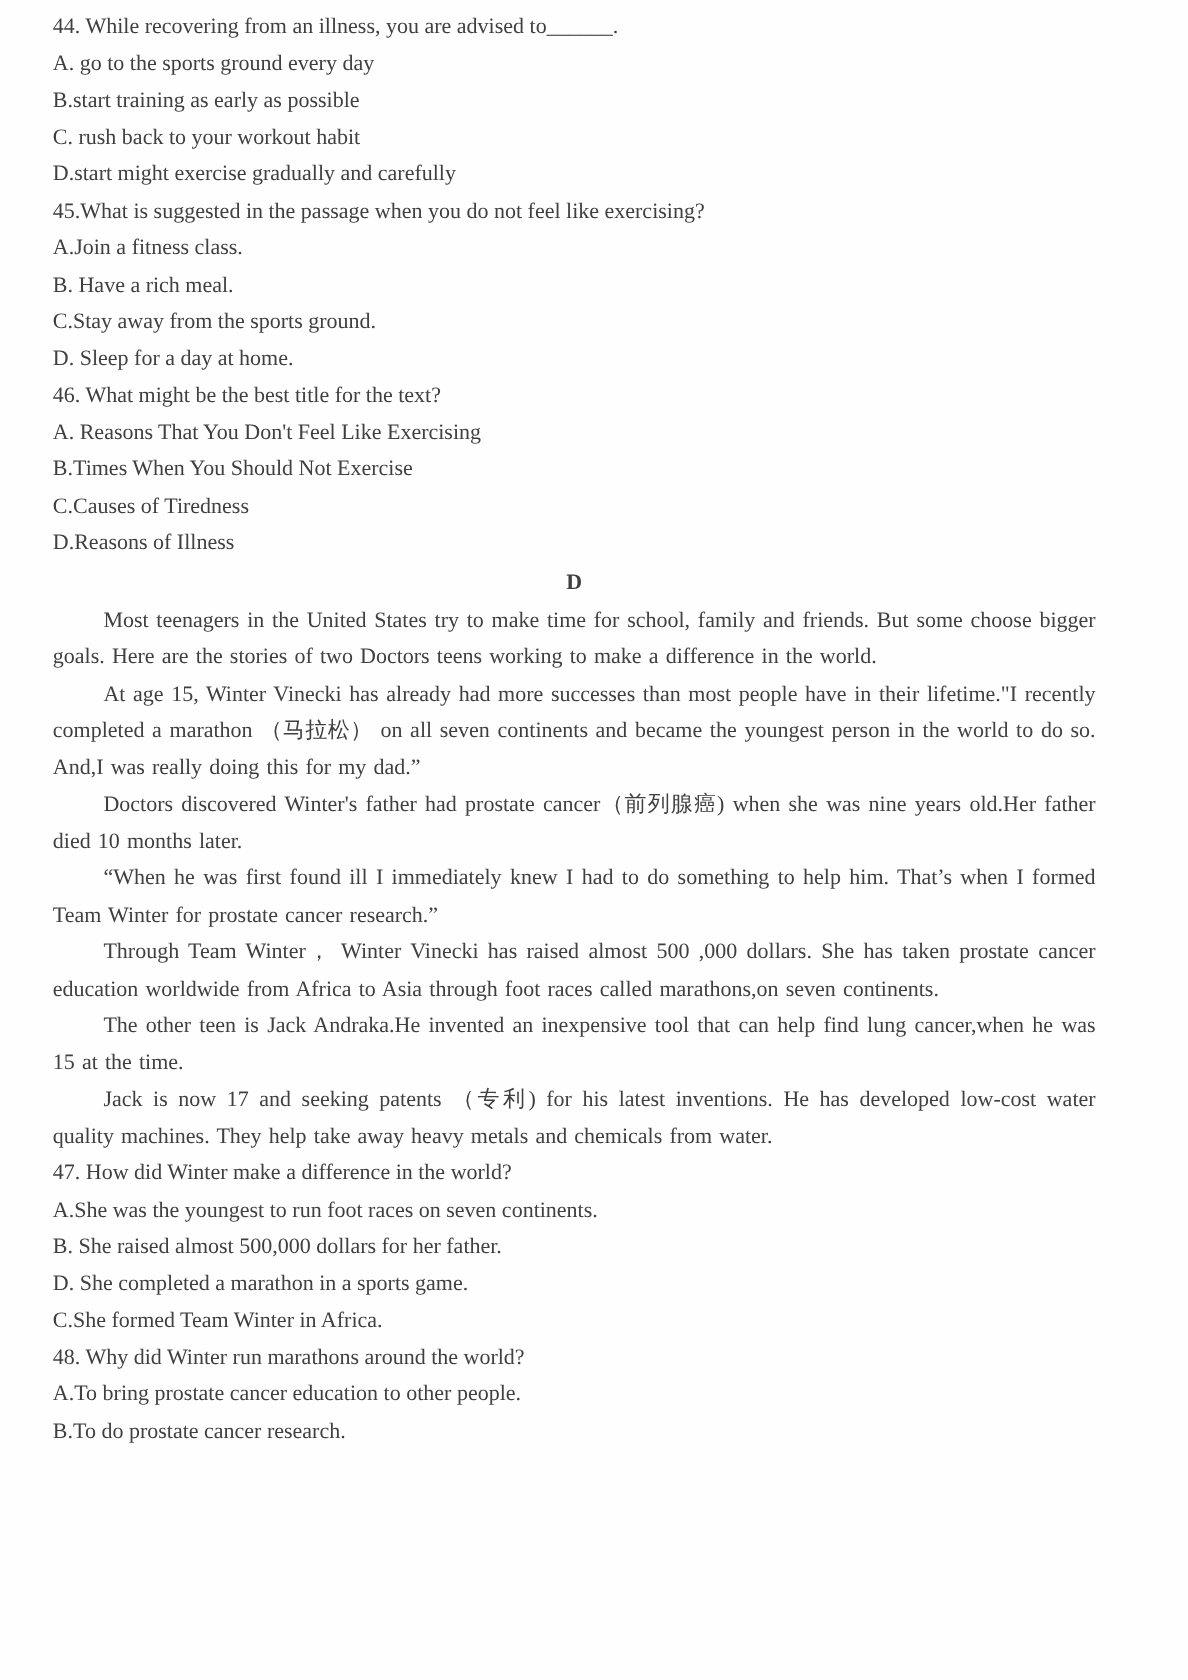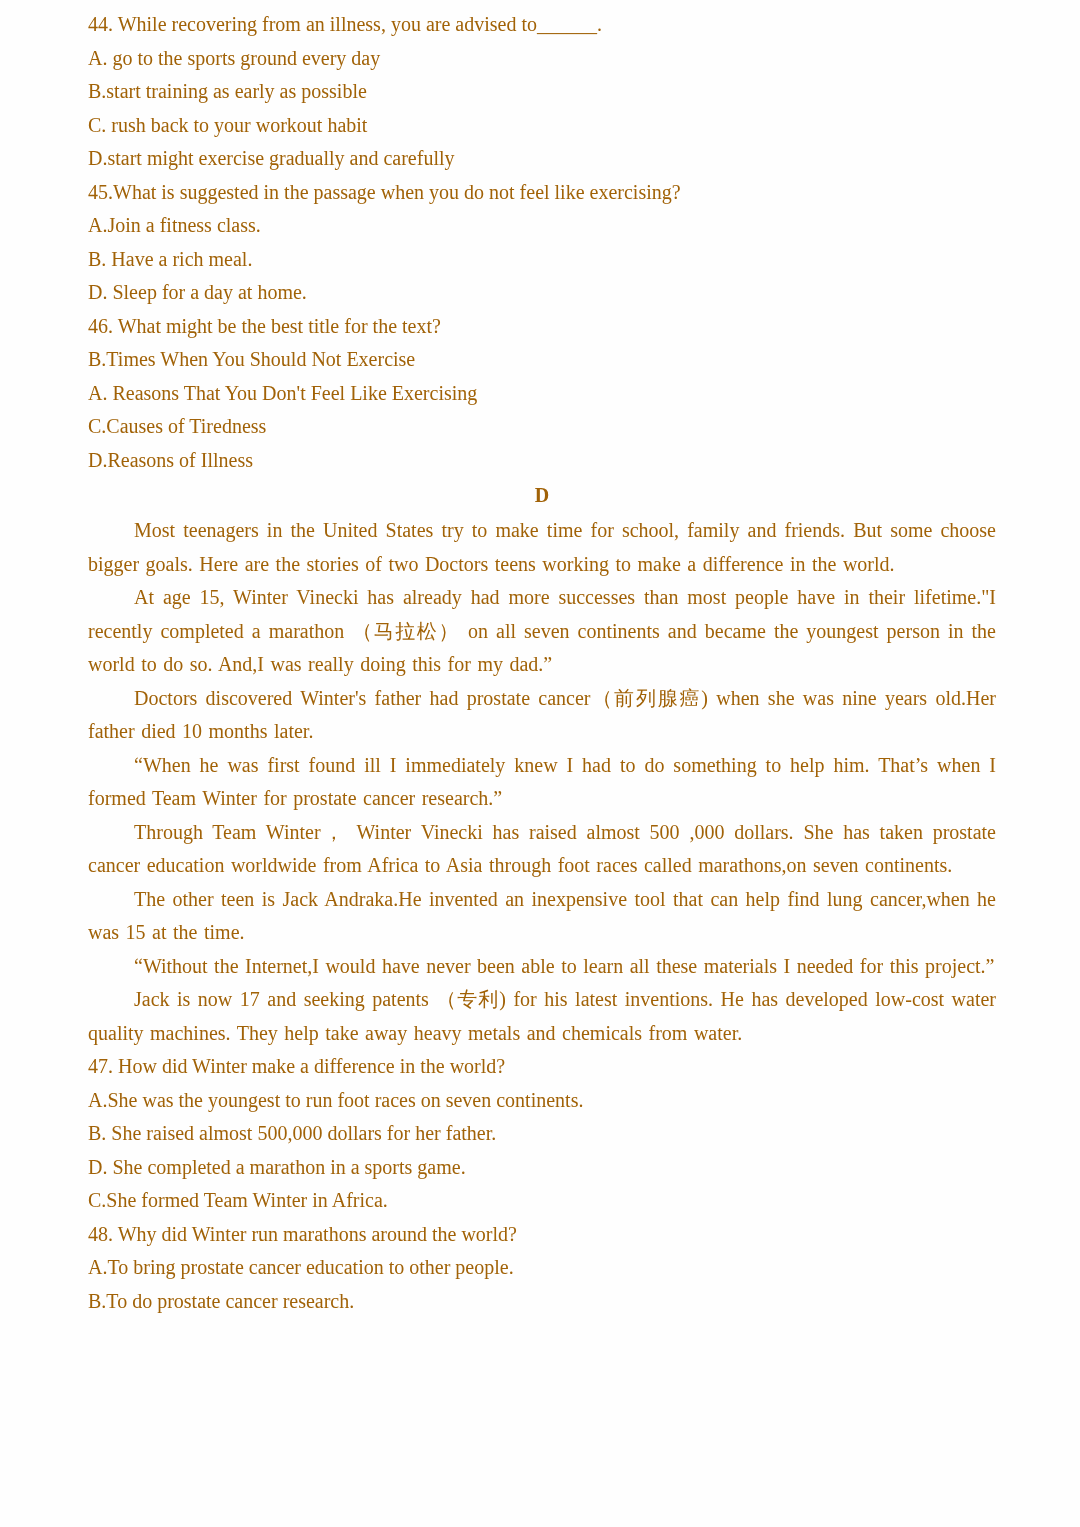--- a/index.html
+++ b/index.html
@@ -4,25 +4,25 @@
 <style>
   html, body {
     margin: 0;
     padding: 0;
     background: #ffffff;
   }
   .page {
     width: 1080px;
     height: 1527px;
     box-sizing: border-box;
-    padding: 8px 84px 0 88px;
+    padding: 8px 84px 0 48px;
     background: #fefefe;
     font-family: "Liberation Serif", "DejaVu Serif", serif;
     font-size: 20px;
-    color: #a16207;
+    color: #404040;
     overflow: hidden;
   }
   .line {
     line-height: 33.5px;
     white-space: nowrap;
     margin: 0;
   }
   .section-label {
     line-height: 37px;
     text-align: center;
@@ -44,37 +44,37 @@
 
   <div class="line">44. While recovering from an illness, you are advised to______.</div>
   <div class="line">A. go to the sports ground every day</div>
   <div class="line">B.start training as early as possible</div>
   <div class="line">C. rush back to your workout habit</div>
   <div class="line">D.start might exercise gradually and carefully</div>
 
   <div class="line">45.What is suggested in the passage when you do not feel like exercising?</div>
   <div class="line">A.Join a fitness class.</div>
   <div class="line">B. Have a rich meal.</div>
+  <div class="line">C.Stay away from the sports ground.</div>
   <div class="line">D. Sleep for a day at home.</div>
 
   <div class="line">46. What might be the best title for the text?</div>
+  <div class="line">A. Reasons That You Don't Feel Like Exercising</div>
   <div class="line">B.Times When You Should Not Exercise</div>
-  <div class="line">A. Reasons That You Don't Feel Like Exercising</div>
   <div class="line">C.Causes of Tiredness</div>
   <div class="line">D.Reasons of Illness</div>
 
   <div class="section-label">D</div>
 
   <p class="para">Most teenagers in the United States try to make time for school, family and friends. But some choose bigger goals. Here are the stories of two Doctors teens working to make a difference in the world.</p>
   <p class="para">At age 15, Winter Vinecki has already had more successes than most people have in their lifetime."I recently completed a marathon （马拉松） on all seven continents and became the youngest person in the world to do so. And,I was really doing this for my dad.”</p>
   <p class="para">Doctors discovered Winter's father had prostate cancer（前列腺癌) when she was nine years old.Her father died 10 months later.</p>
   <p class="para">“When he was first found ill I immediately knew I had to do something to help him. That’s when I formed Team Winter for prostate cancer research.”</p>
   <p class="para">Through Team Winter， Winter Vinecki has raised almost 500 ,000 dollars. She has taken prostate cancer education worldwide from Africa to Asia through foot races called marathons,on seven continents.</p>
   <p class="para">The other teen is Jack Andraka.He invented an inexpensive tool that can help find lung cancer,when he was 15 at the time.</p>
-  <p class="para">“Without the Internet,I would have never been able to learn all these materials I needed for this project.”</p>
   <p class="para">Jack is now 17 and seeking patents  （专利) for his latest inventions. He has developed low-cost water quality machines. They help take away heavy metals and chemicals from water.</p>
 
   <div class="line">47. How did Winter make a difference in the world?</div>
   <div class="line">A.She was the youngest to run foot races on seven continents.</div>
   <div class="line">B. She raised almost 500,000 dollars for her father.</div>
   <div class="line">D. She completed a marathon in a sports game.</div>
   <div class="line">C.She formed Team Winter in Africa.</div>
 
   <div class="line">48. Why did Winter run marathons around the world?</div>
   <div class="line">A.To bring prostate cancer education to other people.</div>

